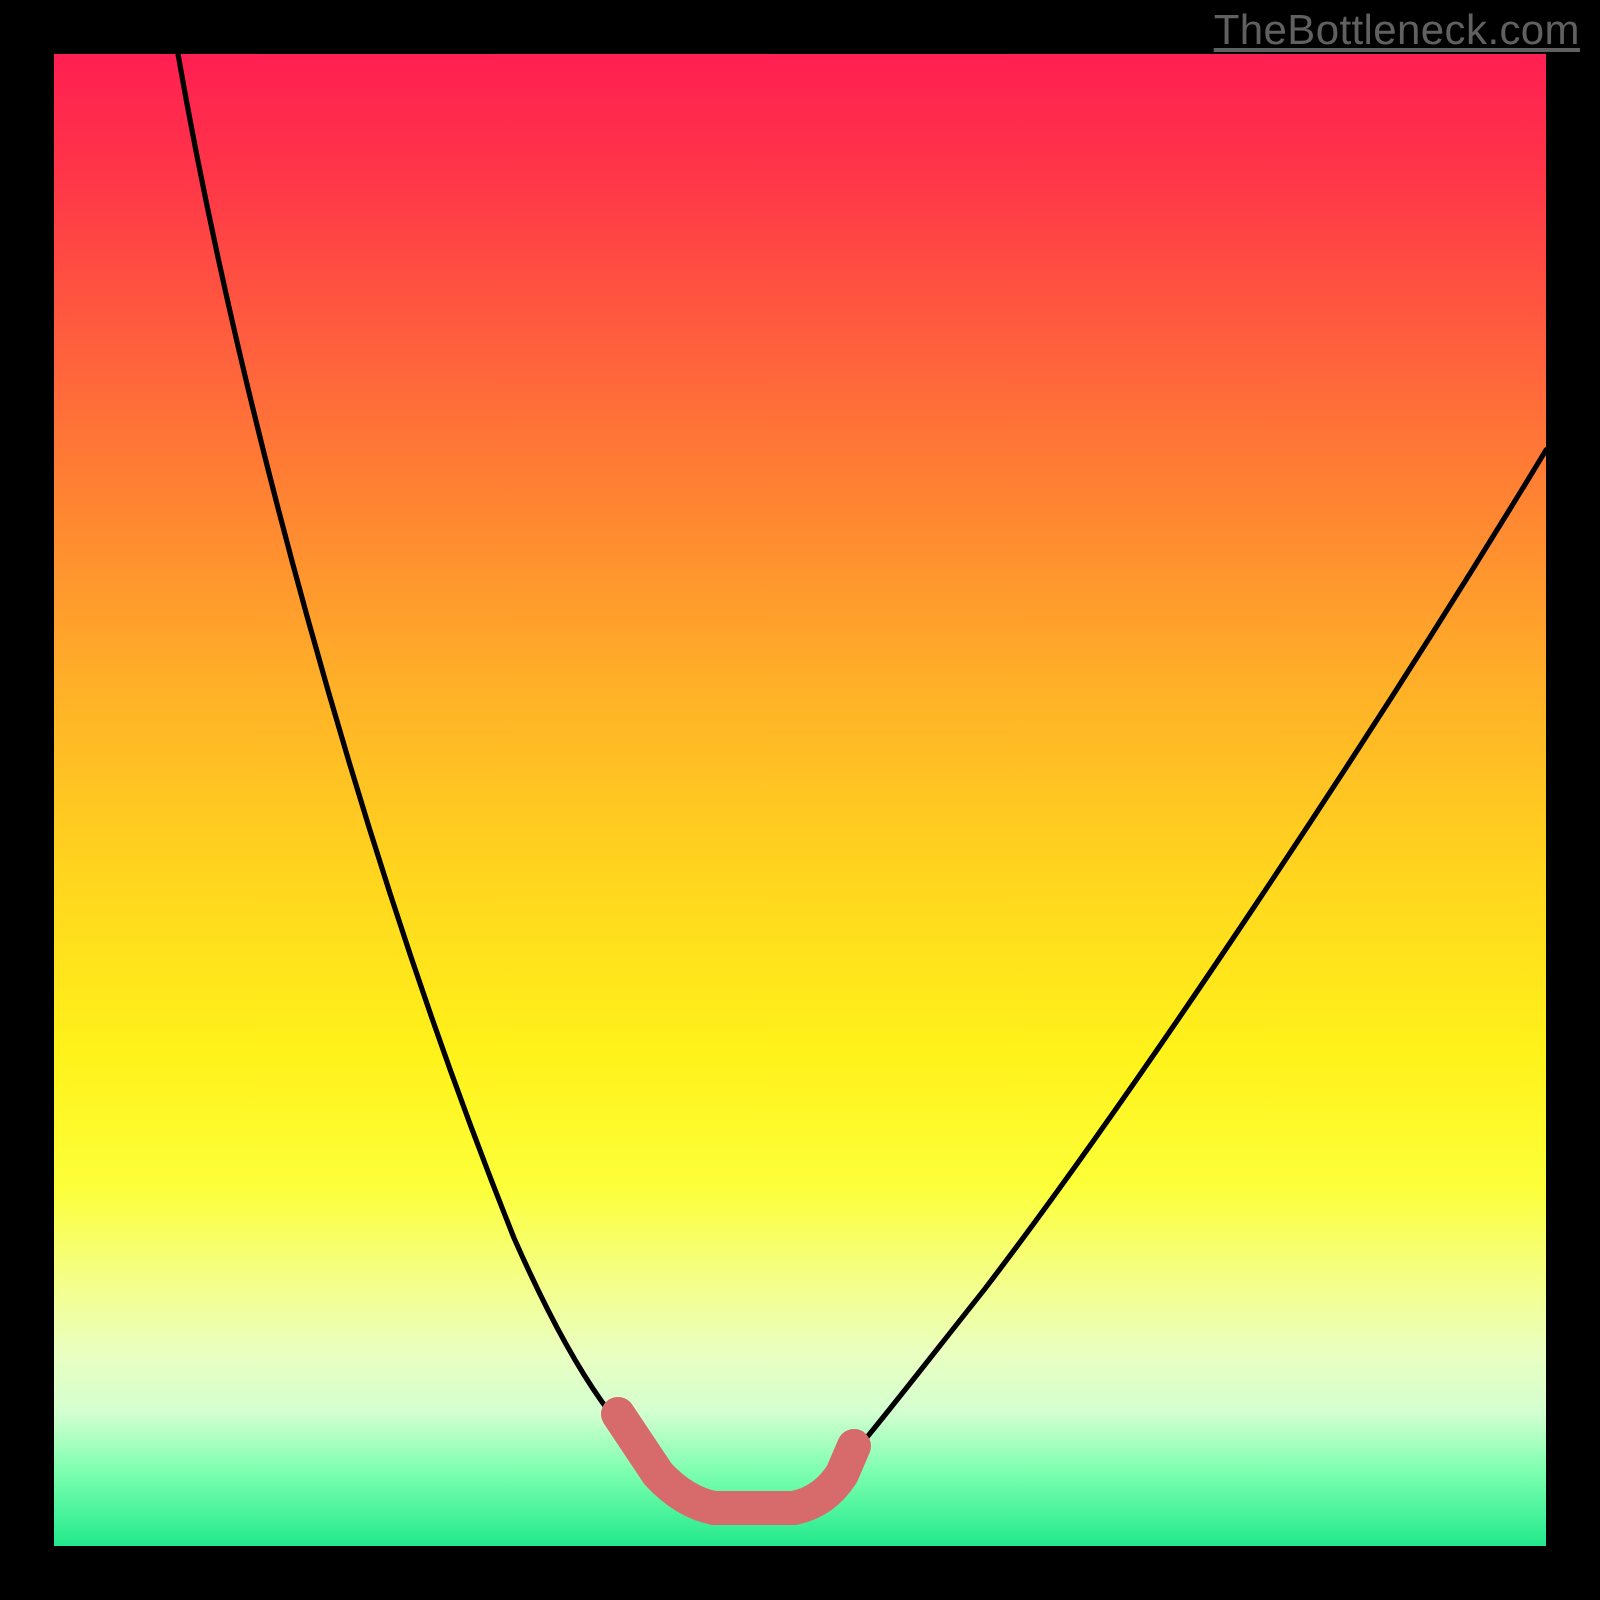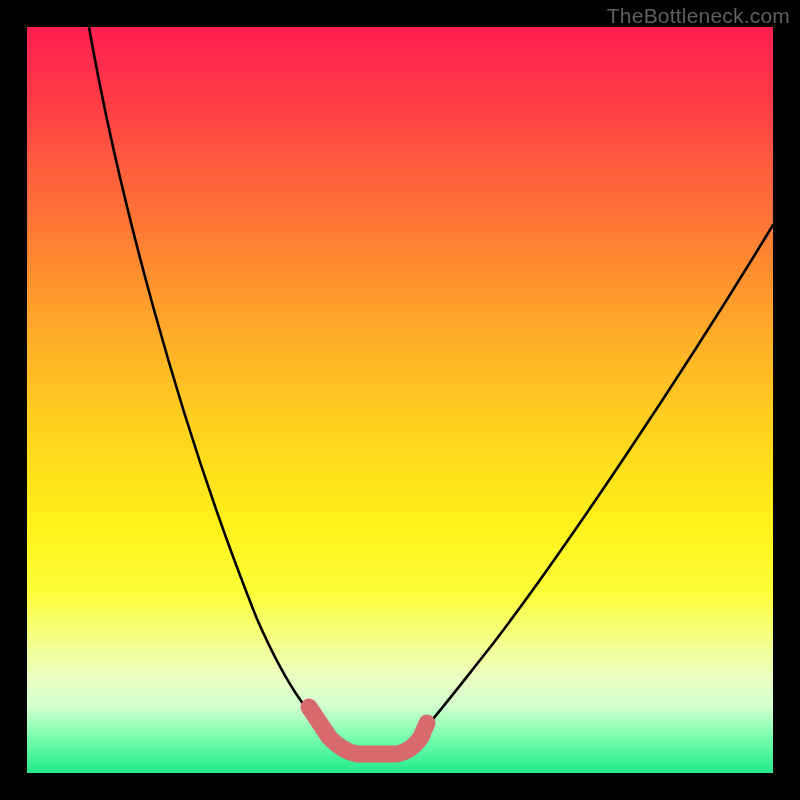--- a/index.html
+++ b/index.html
@@ -46,20 +46,21 @@
   }
   .watermark {
     position: absolute;
     top: 4px;
     right: 10px;
     color: #606060;
     font-size: 21px;
     font-weight: 500;
     letter-spacing: 0.2px;
     user-select: none;
+    text-decoration: underline;
   }
   svg.curves {
     position: absolute;
     inset: 0;
   }
 </style>
 </head>
 <body>
 
 <div class="frame">

